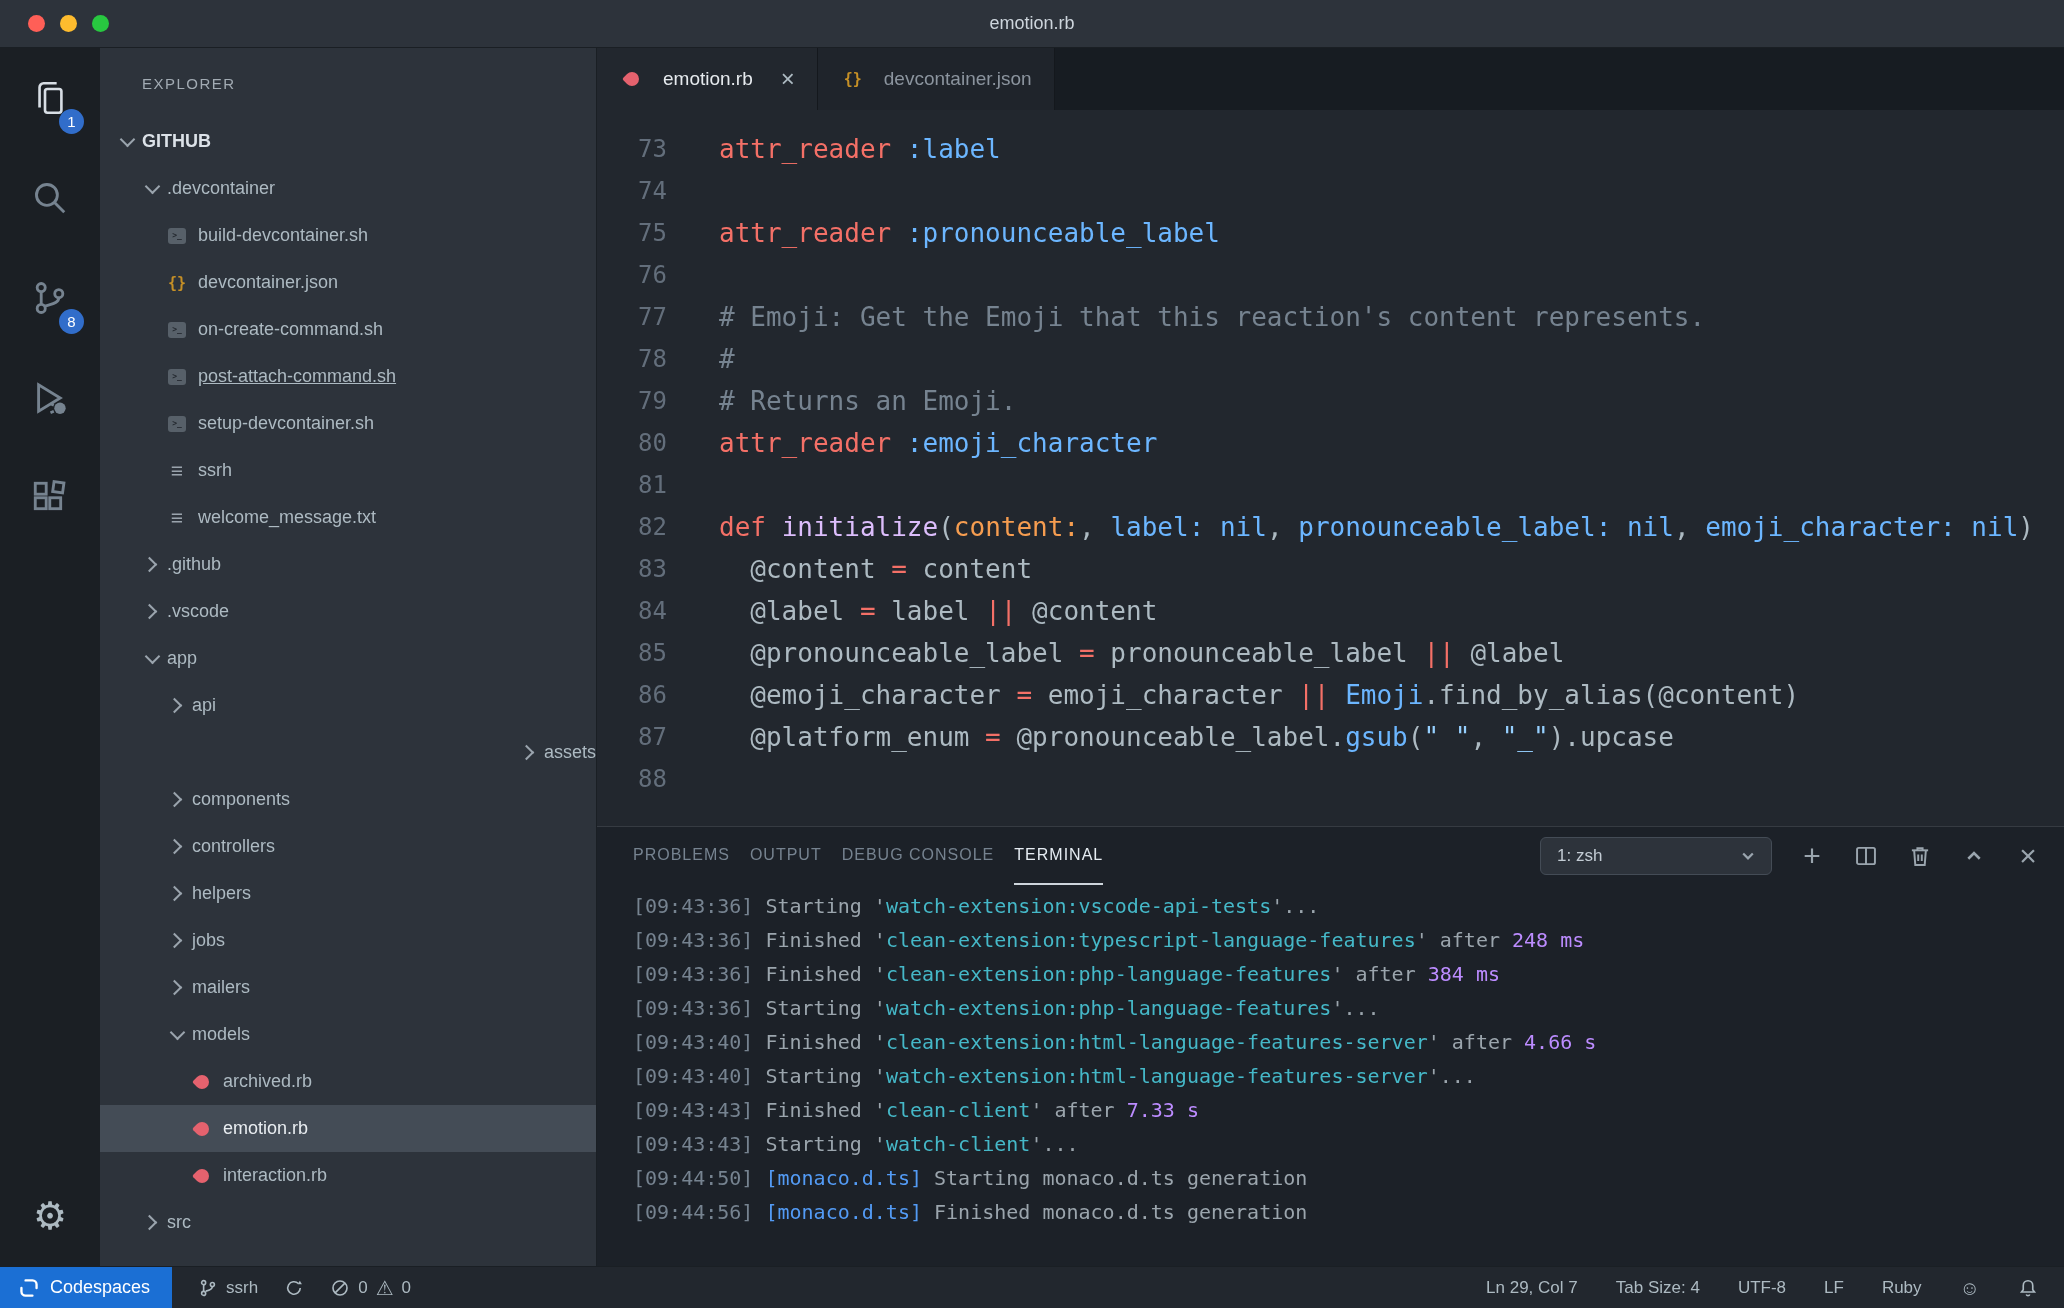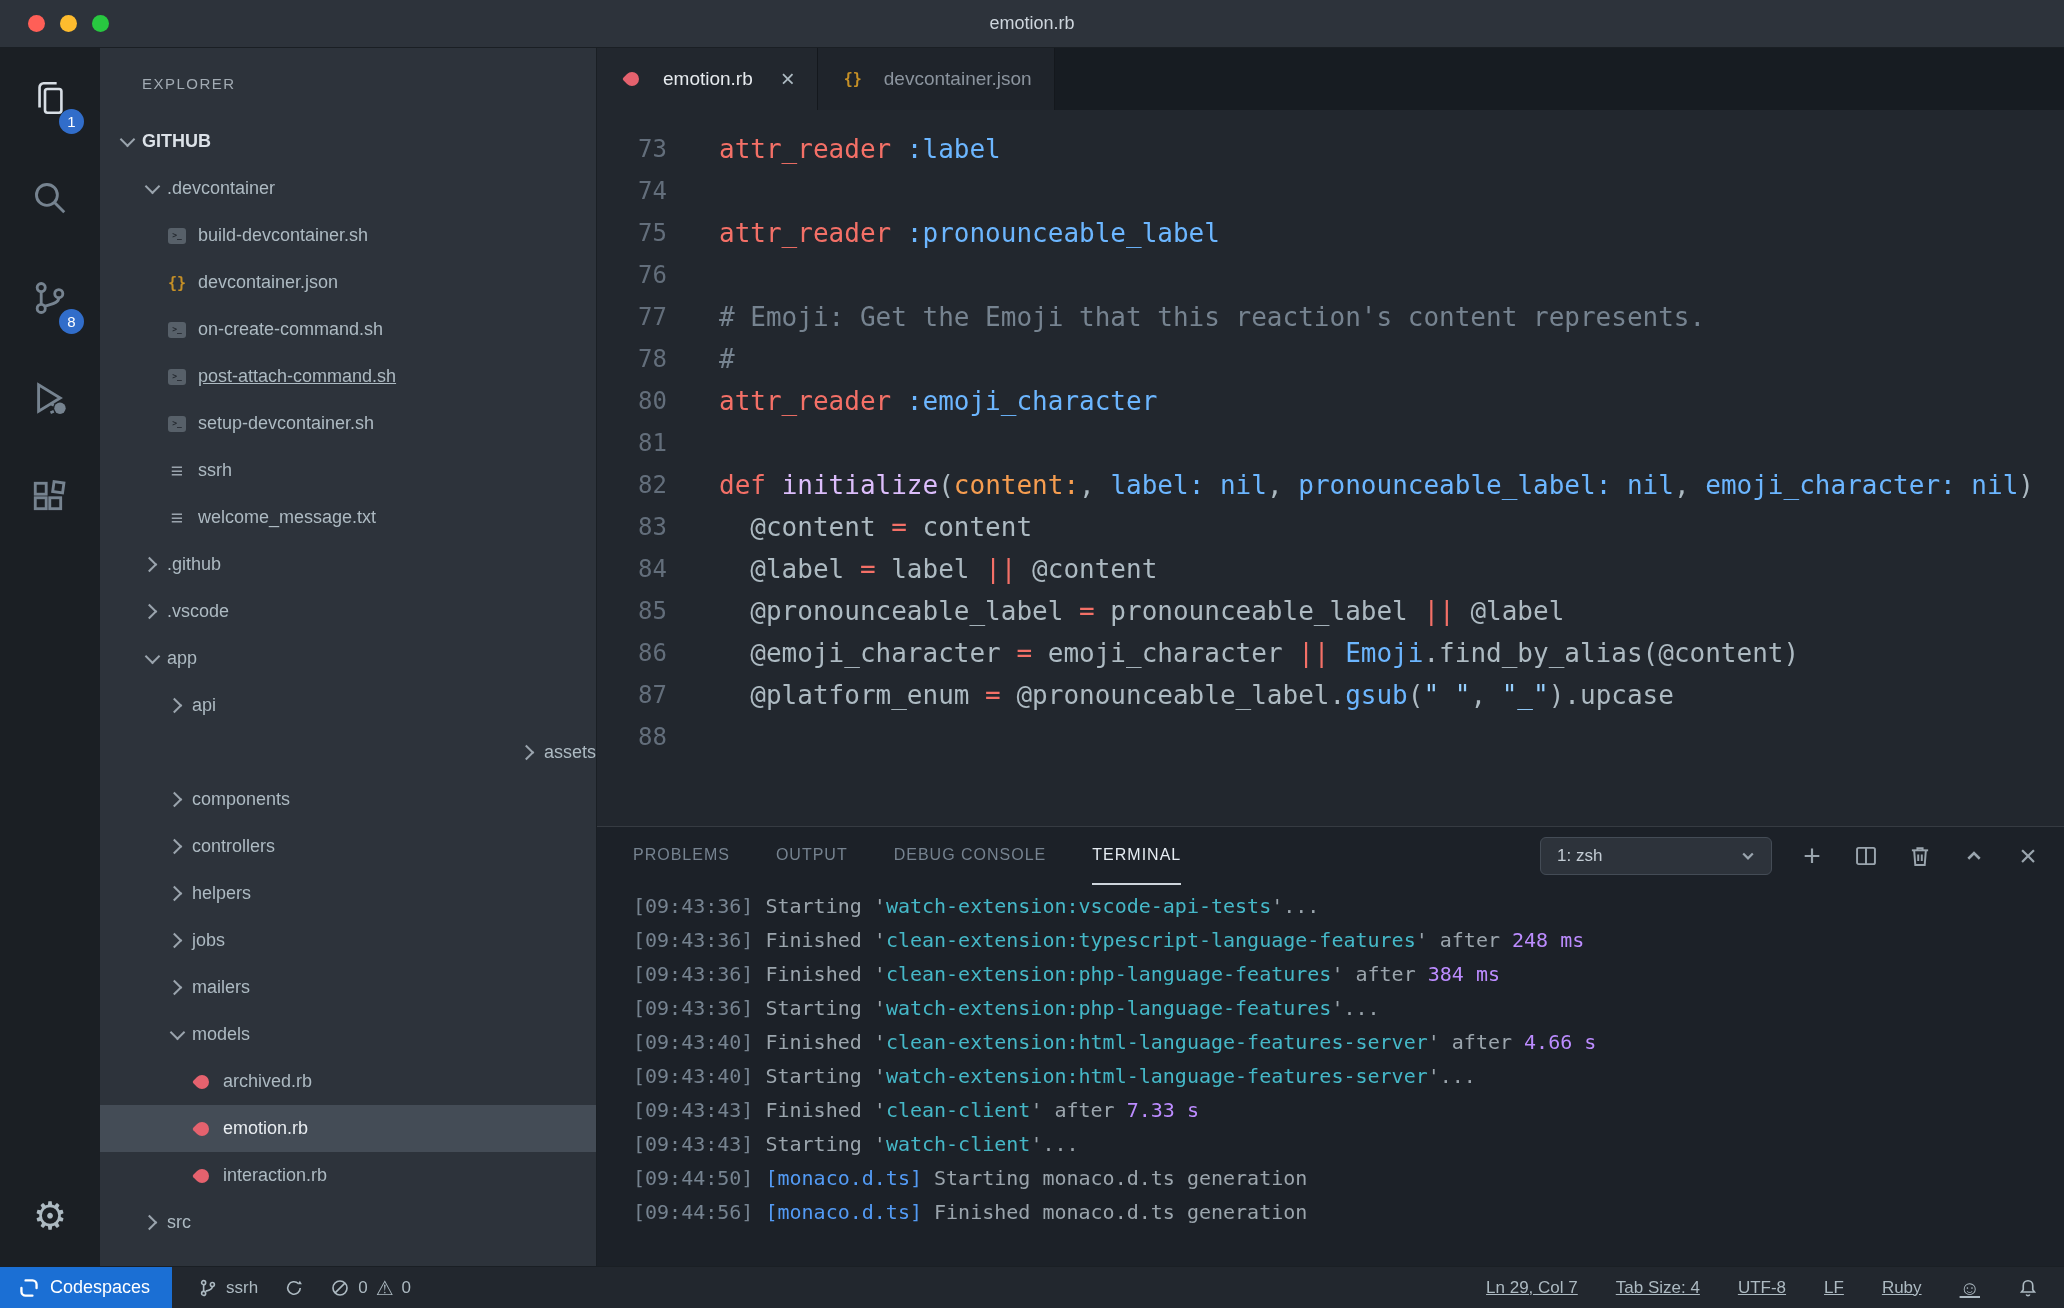--- a/index.html
+++ b/index.html
@@ -55,21 +55,21 @@
   .code-area { height:716px; overflow:hidden; padding-top:18px; cursor:text; }
   .code-line { display:flex; height:42px; align-items:center; font-family:"DejaVu Sans Mono",monospace; font-size:26px; }
   .ln { width:70px; flex:none; text-align:right; color:#636e7b; font-size:24px; }
   .toks { white-space:pre; padding-left:52px; overflow:hidden; }
   .tk-kw{ color:#f47067; } .tk-bl{ color:#6cb6ff; } .tk-fn{ color:#dcbdfb; }
   .tk-or{ color:#f69d50; } .tk-co{ color:#768390; } .tk-st{ color:#96d0ff; } .tk-pl{ color:#adbac2; }
 
   
   .panel { height:440px; flex:none; background:#1c2128; border-top:1px solid #363b42; display:flex; flex-direction:column; }
   .panel-header { height:58px; flex:none; display:flex; align-items:center; justify-content:space-between; padding:0 22px 0 36px; }
-  .panel-tabs { display:flex; gap:46px; height:100%; align-items:stretch; }
+  .panel-tabs { display:flex; gap:20px; height:100%; align-items:stretch; }
   .panel-tab { display:flex; align-items:center; font-size:16px; letter-spacing:1px; color:#768390;
     border-bottom:2px solid transparent; cursor:pointer; }
   .panel-tab.active { color:#e6edf3; border-color:#cdd5dc; }
   .panel-actions { display:flex; align-items:center; gap:26px; }
   .term-select { width:232px; height:38px; background:#2d333b; border:1px solid #444c56; border-radius:6px;
     display:flex; align-items:center; justify-content:space-between; padding:0 12px 0 16px;
     color:#c3ccd4; font-size:17px; cursor:pointer; }
   .panel-icon { color:#9aa5ae; cursor:pointer; display:flex; align-items:center; justify-content:center; width:28px; height:28px; }
   .panel-icon.textic { font-size:30px; font-weight:300; line-height:1; }
 
@@ -81,21 +81,21 @@
 
   
   .statusbar { height:42px; background:#22272e; border-top:1px solid #1a1f24;
     display:flex; align-items:center; justify-content:space-between; color:#adbac2; font-size:17px; }
   .sb-left { display:flex; align-items:center; height:100%; }
   .sb-remote { height:100%; background:#1b6fd4; color:#fff; display:flex; align-items:center; gap:10px;
     padding:0 22px 0 18px; font-size:18px; cursor:pointer; }
   .sb-item { display:flex; align-items:center; gap:8px; margin-left:26px; cursor:pointer; }
   .sb-right { display:flex; align-items:center; height:100%; padding-right:26px; }
   .sb-right-list { display:flex; align-items:center; }
-  .sb-right .sb-item { margin-left:38px;text-decoration:underline; }
+  .sb-right .sb-item { margin-left:38px; }
   .sb-glyph { font-size:20px; line-height:1; }
   svg.sb { display:block; }
 </style>
 </head>
 <body>
 
 <div class="titlebar">
   <div class="traffic">
     <span class="light red"></span>
     <span class="light yellow"></span>
@@ -311,20 +311,24 @@
           <span class="ln">76</span>
           <span class="toks"></span>
         </div>
         <div class="code-line">
           <span class="ln">77</span>
           <span class="toks"><span class="tk-co"># Emoji: Get the Emoji that this reaction's content represents.</span></span>
         </div>
         <div class="code-line">
           <span class="ln">78</span>
           <span class="toks"><span class="tk-co">#</span></span>
+        </div>
+        <div class="code-line">
+          <span class="ln">79</span>
+          <span class="toks"><span class="tk-co"># Returns an Emoji.</span></span>
         </div>
         <div class="code-line">
           <span class="ln">80</span>
           <span class="toks"><span class="tk-kw">attr_reader</span><span class="tk-pl"> </span><span class="tk-bl">:emoji_character</span></span>
         </div>
         <div class="code-line">
           <span class="ln">81</span>
           <span class="toks"></span>
         </div>
         <div class="code-line">

